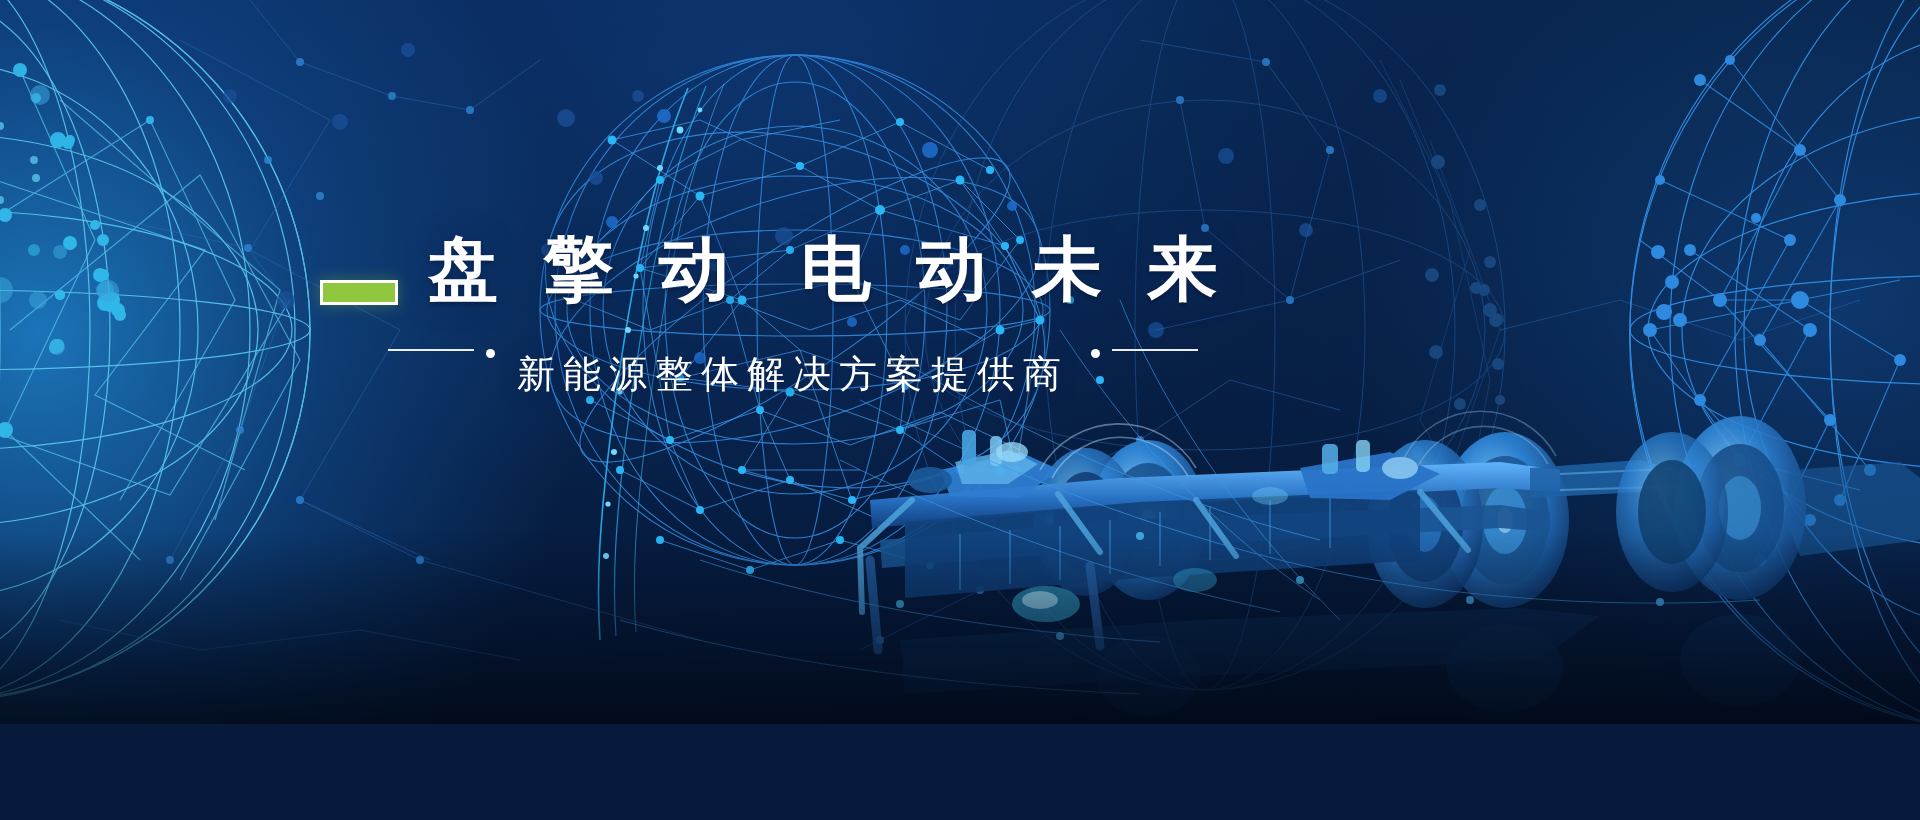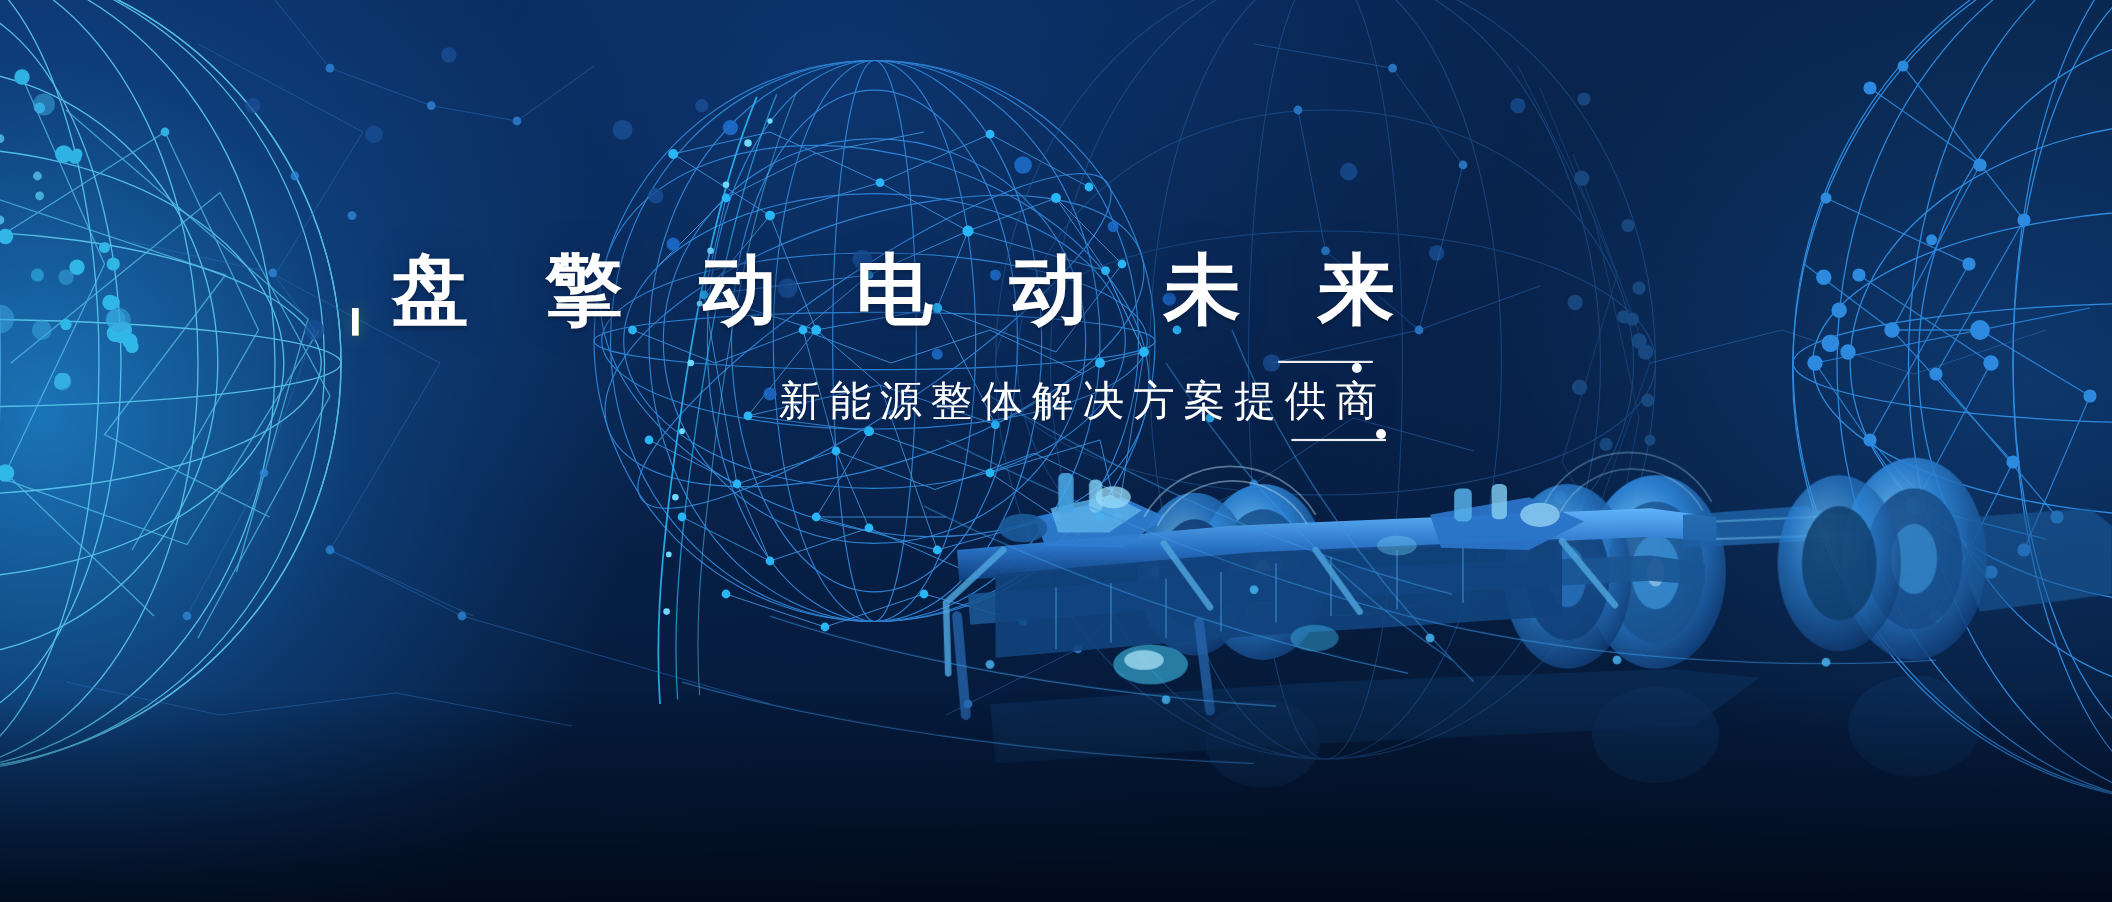--- a/index.html
+++ b/index.html
@@ -1,19 +1,19 @@
 <!DOCTYPE html>
 <html><head>
 <meta charset="utf-8">
 <style>
   * { margin:0; padding:0; box-sizing:border-box; }
   html,body { width:1920px; height:820px; overflow:hidden; background:#071a3c; }
   #stage {
-    position:relative; width:1920px; height:820px; overflow:hidden;
-    font-family:Liberation Mono, monospace;
+    position:relative; width:1920px; height:724px; overflow:hidden;
+    font-family:Liberation Serif, serif;
     background:
       radial-gradient(ellipse 700px 760px at 2% 46%, rgba(28,120,190,0.95) 0%, rgba(18,80,150,0.55) 42%, rgba(10,40,95,0.0) 78%),
       radial-gradient(ellipse 900px 700px at 96% 42%, rgba(20,78,150,0.55) 0%, rgba(12,45,100,0.15) 55%, rgba(8,30,78,0) 80%),
       radial-gradient(ellipse 1100px 820px at 40% 10%, rgba(14,58,122,0.70) 0%, rgba(8,34,86,0.25) 55%, rgba(6,24,64,0) 85%),
       linear-gradient(170deg, #0a2a5e 0%, #082448 30%, #061c3c 60%, #04132c 100%);
   }
   
   .reflect {
     position:absolute; left:0; right:0; bottom:0; height:190px;
     background:linear-gradient(to bottom, rgba(3,12,32,0) 0%, rgba(3,12,30,0.55) 60%, rgba(2,9,24,0.85) 100%);
@@ -31,21 +31,21 @@
     margin-right:30px; margin-top:44px;
     box-shadow:0 0 16px rgba(143,199,62,0.35);
   }
   .hl-text {
     color:#ffffff; font-size:70px; font-weight:bold;
     letter-spacing:14px; line-height:78px; white-space:pre;
     text-shadow:0 0 26px rgba(10,40,95,0.95), 0 2px 5px rgba(0,0,0,0.45);
   }
   .hl-gap { display:inline-block; width:58px; }
 
-  .subline { display:flex; align-items:flex-end; margin-top:16px; margin-left:68px;flex-direction:column; }
+  .subline { display:flex; align-items:flex-start; margin-top:37px; margin-left:68px; }
   .sub-rule { height:2px; width:86px; background:rgba(255,255,255,0.92); }
   .sub-dot  { width:9px; height:9px; border-radius:50%; background:#ffffff; }
   .sp-l1 { margin-right:12px; }
   .sp-l2 { margin-right:22px; }
   .sp-r1 { margin-left:22px; }
   .sp-r2 { margin-left:12px; }
   .sub-text {
     color:#ffffff; font-size:38px; font-weight:normal;
     letter-spacing:8px; white-space:pre;
     text-shadow:0 0 18px rgba(8,34,86,0.9);

